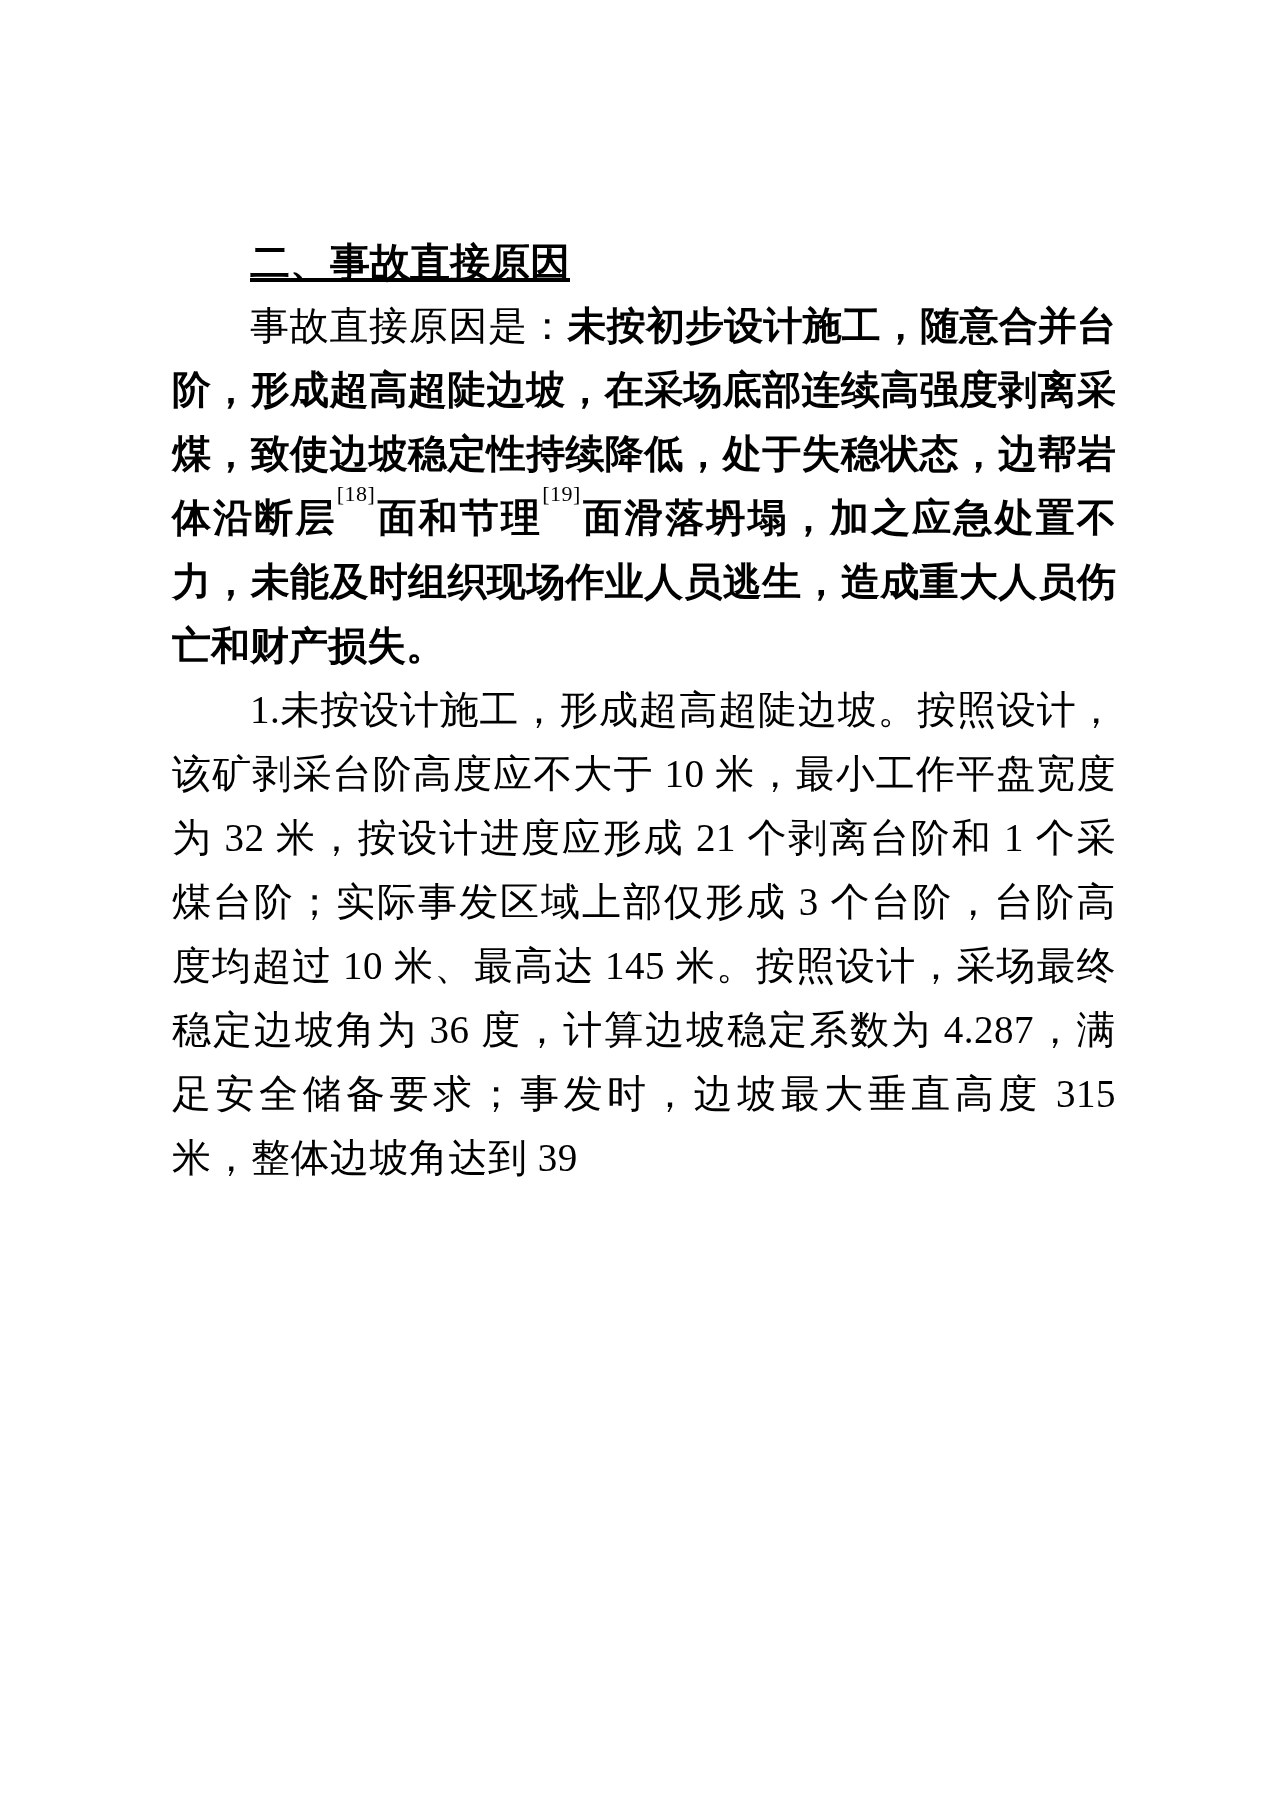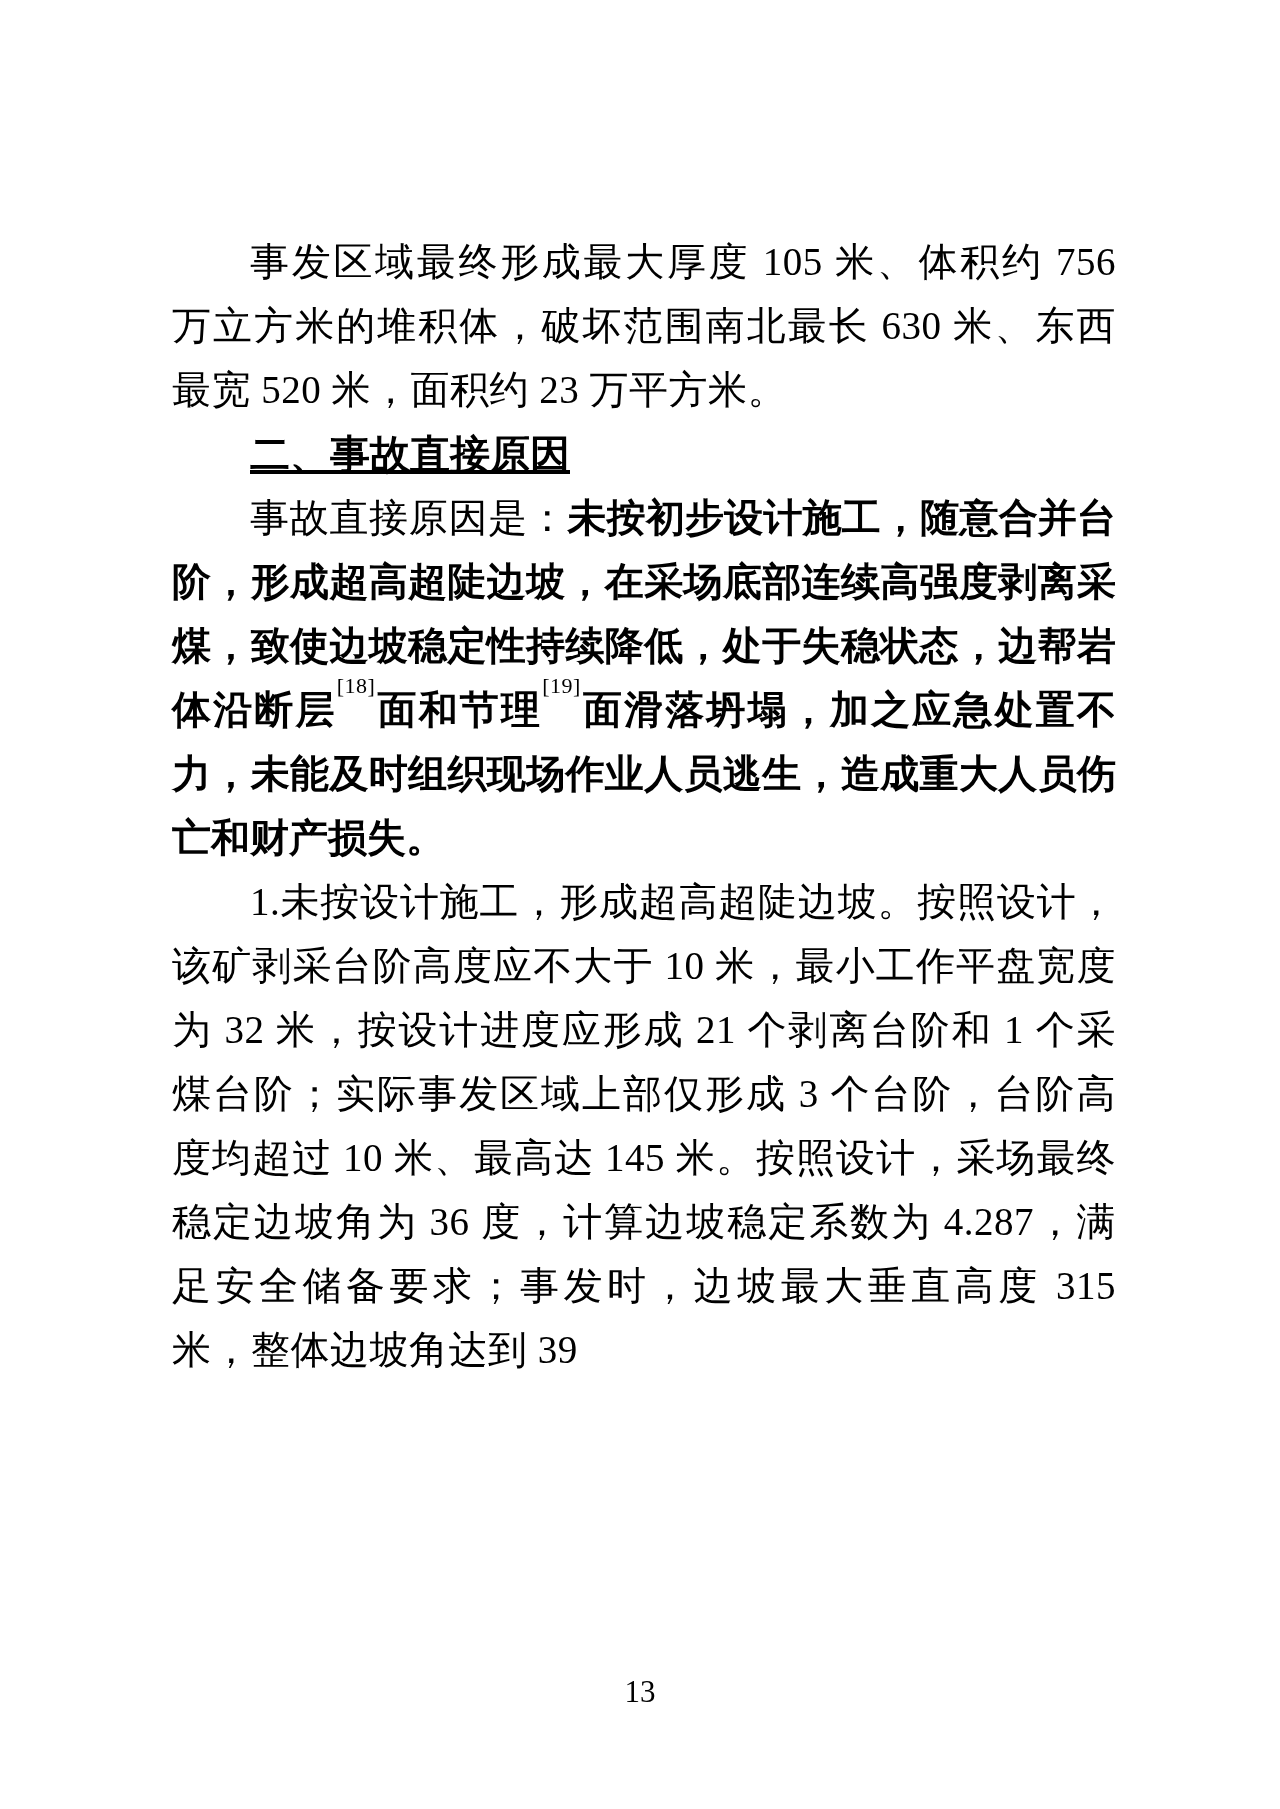--- a/index.html
+++ b/index.html
@@ -87,28 +87,26 @@
     line-height: 40px;
   }
 </style>
 </head>
 <body>
 
 <div class="page">
 
   <main class="textblock">
 
-    <p class="body indent">事发区域最终形成最大厚度 105 米、体积约 756 万立方米的堆积体，破坏范围南北最长 630 米、东西最宽 520 米，面积约 23 万平方米。</p>
 
     <h2 class="heading">二、事故直接原因</h2>
 
 
     <p class="body indent"><span>事故直接原因是：</span><span class="bold">未按初步设计施工，随意合并台阶，形成超高超陡边坡，在采场底部连续高强度剥离采煤，致使边坡稳定性持续降低，处于失稳状态，边帮岩体沿断层</span><sup class="fnref">[18]</sup><span class="bold">面和节理</span><sup class="fnref">[19]</sup><span class="bold">面滑落坍塌，加之应急处置不力，未能及时组织现场作业人员逃生，造成重大人员伤亡和财产损失。</span></p>
 
 
     <p class="body indent">1.未按设计施工，形成超高超陡边坡。按照设计，该矿剥采台阶高度应不大于 10 米，最小工作平盘宽度为 32 米，按设计进度应形成 21 个剥离台阶和 1 个采煤台阶；实际事发区域上部仅形成 3 个台阶，台阶高度均超过 10 米、最高达 145 米。按照设计，采场最终稳定边坡角为 36 度，计算边坡稳定系数为 4.287，满足安全储备要求；事发时，边坡最大垂直高度 315 米，整体边坡角达到 39</p>
 
   </main>
 
 
-  <div class="page-number">13</div>
 
 </div>
 
 </body></html>

